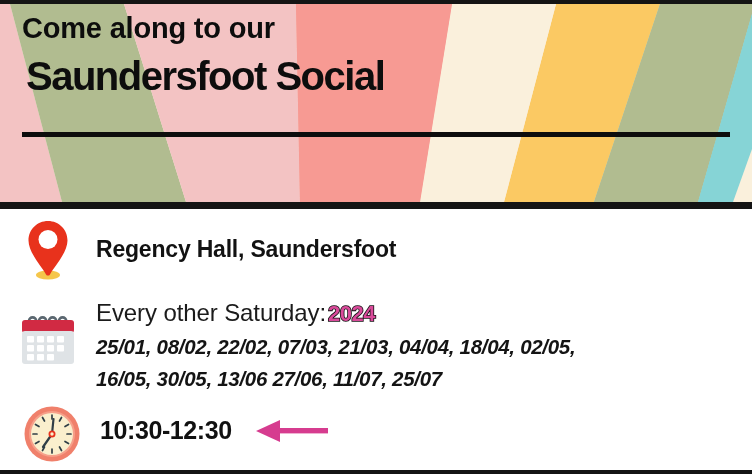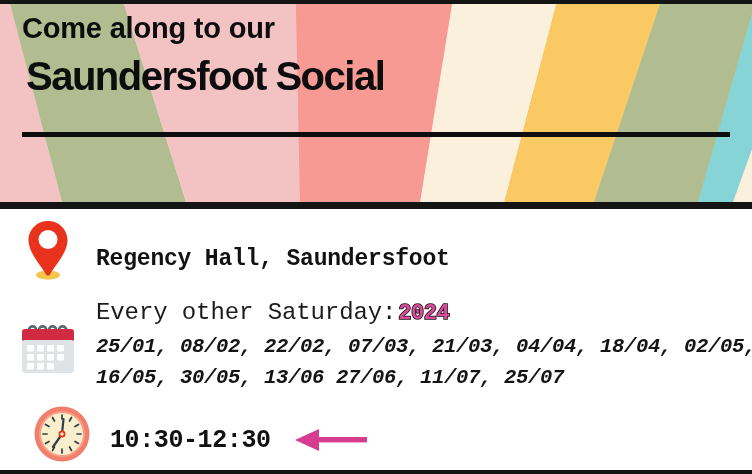--- a/index.html
+++ b/index.html
@@ -88,22 +88,21 @@
   .body {
     position: relative;
     width: 752px;
     height: 261px;
     background: #ffffff;
   }
 
   .row {
     position: absolute;
     display: flex;
-    align-items: center;
-    font-family: Liberation Mono, monospace;
+    align-items: flex-start;
   }
 
   
   .row-venue { left: 0px; top: 10px; }
   .icon-slot {
     width: 96px;
     display: flex;
     justify-content: center;
     flex: 0 0 96px;
   }
@@ -140,21 +139,21 @@
     font-size: 20.5px;
     font-weight: 700;
     font-style: italic;
     color: #141414;
     letter-spacing: -0.3px;
     white-space: nowrap;
     margin-top: 8px;
   }
 
   
-  .row-time { left: 14px; top: 195px; }
+  .row-time { left: 4px; top: 195px; }
   .time-wrap {
     display: flex;
     align-items: center;
     margin-top: 12px;
   }
   .time-text {
     font-size: 25px;
     font-weight: 700;
     color: #111111;
     letter-spacing: -0.4px;

